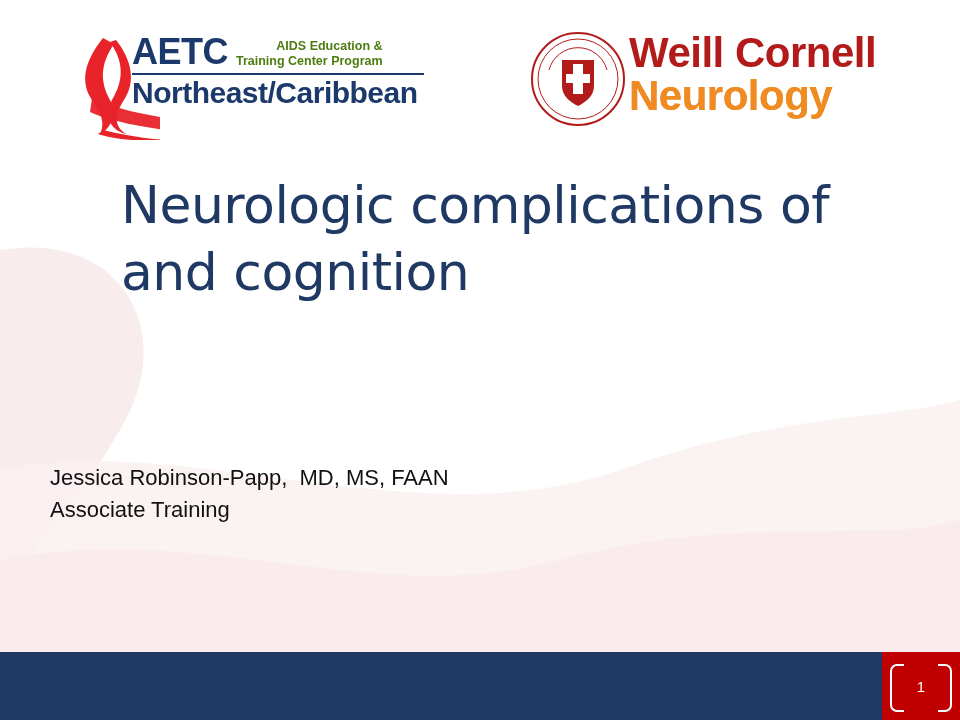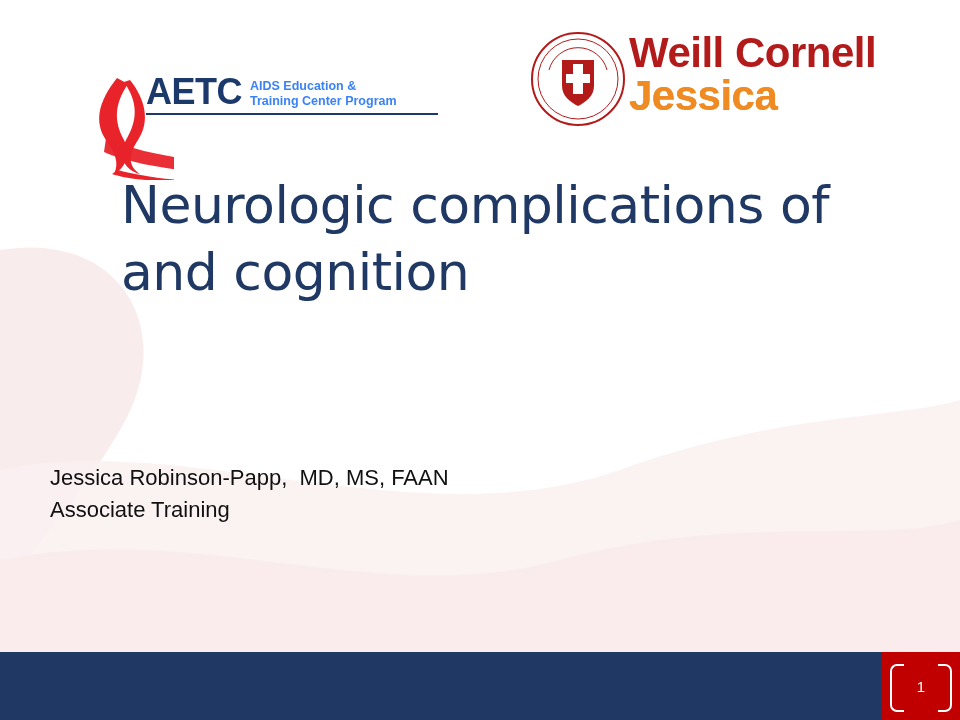--- a/index.html
+++ b/index.html
@@ -33,25 +33,24 @@
   
   .logo-row {
     position: absolute;
     top: 22px;
     left: 0;
     width: 960px;
     height: 110px;
   }
   .aetc-logo {
     position: absolute;
-    left: 84px;
+    left: 70px;
     top: 8px;
     width: 350px;
     height: 108px;
-    margin-top: 40px;
   }
   .aetc-ribbon {
     position: absolute;
     left: 0;
     top: 0;
     width: 80px;
     height: 108px;
   }
   .aetc-text-block {
     position: absolute;
@@ -69,23 +68,24 @@
     font-weight: bold;
     font-size: 36px;
     color: #1b3a6b;
     letter-spacing: -0.5px;
     line-height: 1;
   }
   .aetc-small {
     font-family: "Liberation Sans", sans-serif;
     font-weight: bold;
     font-size: 12.5px;
-    color: #3b82f6;
+    color: #4d7c0f;
     line-height: 1.15;
     padding-bottom: 2px;
+    text-align: right;
   }
   .aetc-rule {
     width: 292px;
     height: 2px;
     background: #1b3a6b;
     margin-top: 3px;
     margin-bottom: 2px;
   }
   .aetc-ne {
     font-family: "Liberation Sans", sans-serif;
@@ -238,37 +238,38 @@
       </div>
       <div class="aetc-text-block">
         <div class="aetc-line1">
           <span class="aetc-big">AETC</span>
           <span class="aetc-small">
             <span>AIDS Education &amp;</span><br>
             <span>Training Center Program</span>
           </span>
         </div>
         <div class="aetc-rule"></div>
+        <div class="aetc-ne">Northeast/Caribbean</div>
       </div>
     </div>
 
     <div class="wcm-logo">
       <div class="wcm-shield">
         <svg width="98" height="98" viewBox="0 0 98 98" xmlns="http://www.w3.org/2000/svg" aria-hidden="true">
           <circle cx="49" cy="49" r="46" fill="none" stroke="#b31b1b" stroke-width="2"></circle>
           <circle cx="49" cy="49" r="40" fill="none" stroke="#b31b1b" stroke-width="1"></circle>
           <path d="M33 30 H65 V56 C65 66, 57 72, 49 76 C41 72, 33 66, 33 56 Z" fill="#b31b1b"></path>
           <rect x="44" y="34" width="10" height="30" fill="#ffffff"></rect>
           <rect x="37" y="44" width="24" height="9" fill="#ffffff"></rect>
           <path d="M20 40 A 30 30 0 0 1 78 40" fill="none" stroke="#b31b1b" stroke-width="1"></path>
         </svg>
       </div>
       <div class="wcm-words">
         <div class="wcm-weill">Weill Cornell</div>
-        <div class="wcm-med">Jessica</div>
+        <div class="wcm-med">Neurology</div>
       </div>
     </div>
   </div>
 
   <div class="title">
     <div>Neurologic complications of</div>
     <div>and cognition</div>
   </div>
 
   <div class="subtitle">

